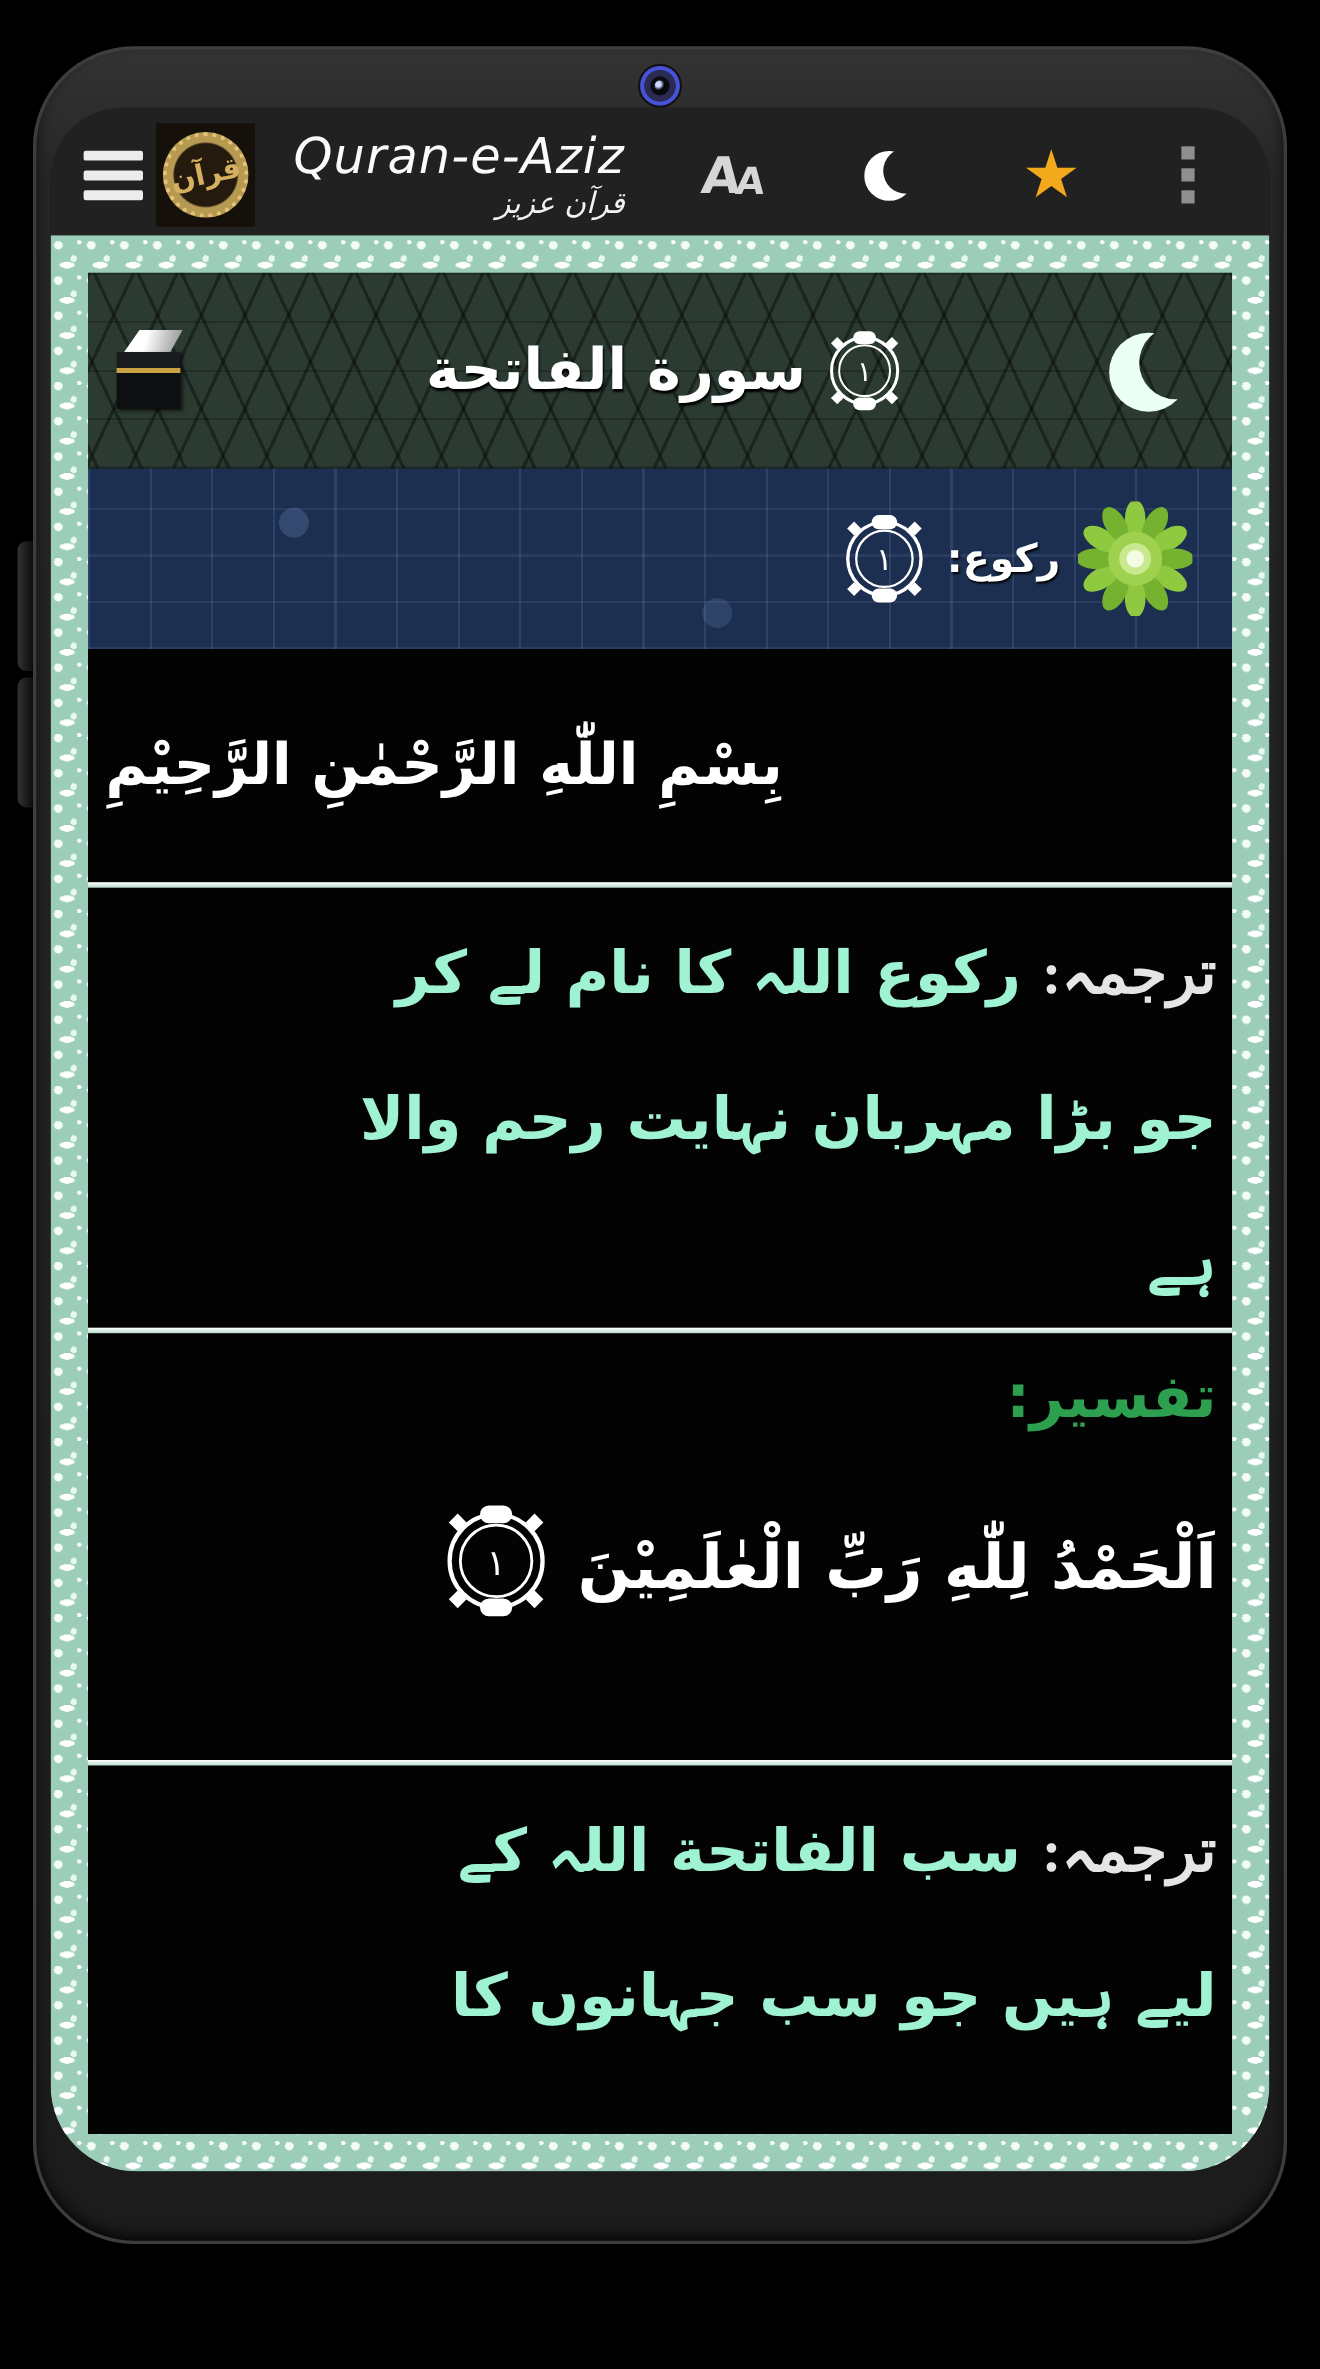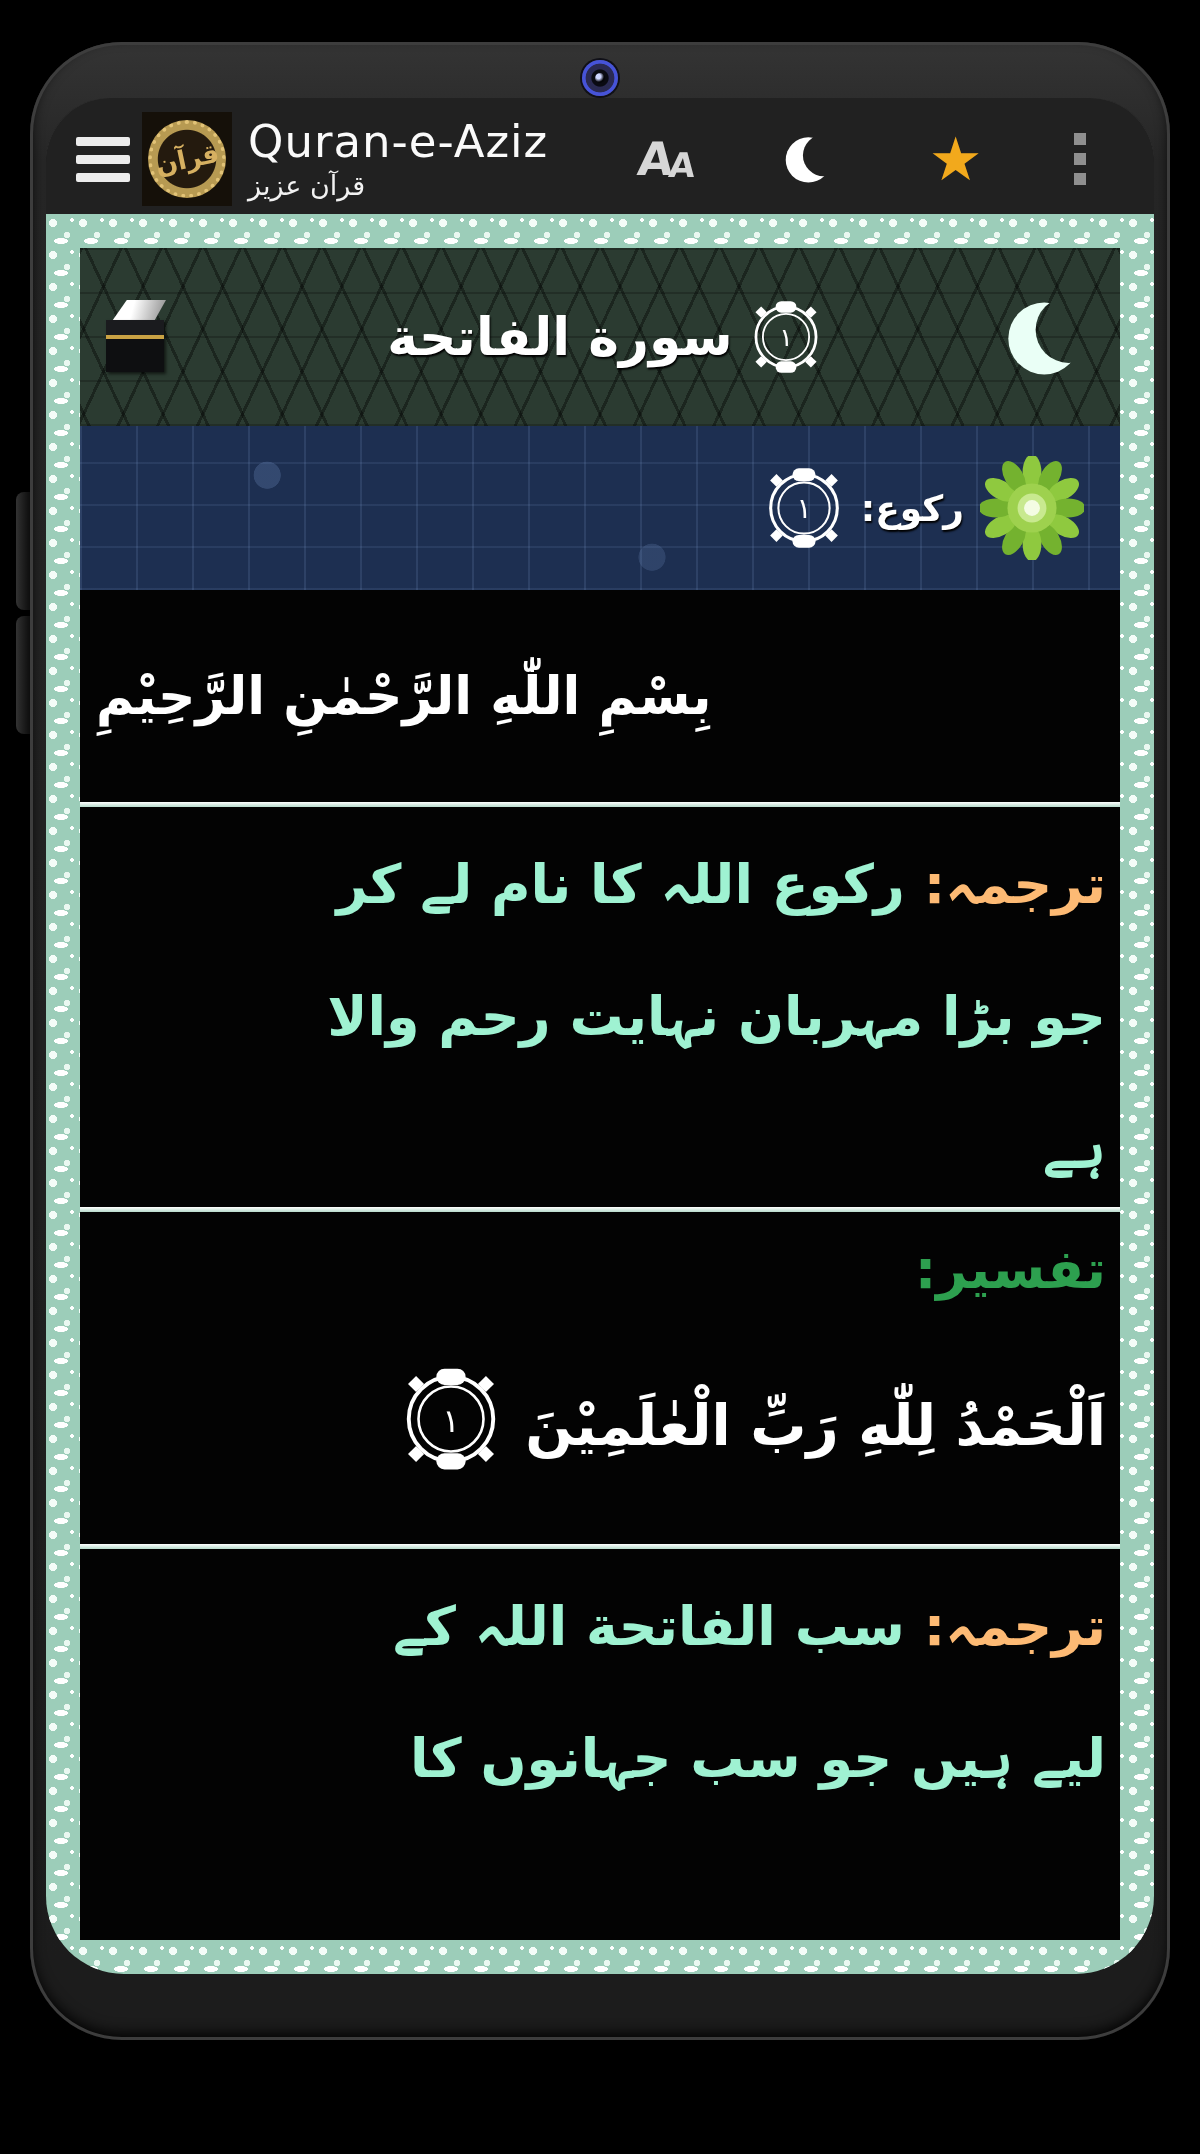--- a/index.html
+++ b/index.html
@@ -30,21 +30,21 @@
   .appbar{height:116px;background:#212121;display:flex;align-items:center;
           padding:6px 64px 0 30px;box-sizing:border-box;flex:0 0 auto;overflow:hidden;}
   .hamburger{display:flex;flex-direction:column;gap:9px;cursor:pointer;margin-right:12px;}
   .hamburger i{display:block;width:54px;height:9px;background:#ececec;border-radius:2px;}
   .logo-wrap{width:90px;height:94px;background:#151009;display:flex;align-items:center;
              justify-content:center;margin-right:16px;flex:0 0 auto;}
   .logo{width:78px;height:78px;border-radius:50%;border:4px dotted #e2c377;
         background:radial-gradient(circle,#241a0e 0 58%,#b79a52 60% 100%);
         display:flex;align-items:center;justify-content:center;box-sizing:border-box;}
   .logo span{color:#d6b061;font-size:26px;font-weight:bold;transform:rotate(-12deg);}
-  .titleblock{display:flex;flex-direction:column;align-items:flex-start;min-width:320px;}
+  .titleblock{display:flex;flex-direction:column;align-items:flex-end;min-width:320px;font-style:italic;}
   .app-title{color:#fafafa;font-size:45px;letter-spacing:1px;line-height:1.1;white-space:nowrap;}
   .app-sub{color:#f2f2f2;font-size:27px;line-height:1.1;margin-top:4px;white-space:nowrap;}
   .appbar-icons{margin-left:auto;display:flex;align-items:center;justify-content:space-between;
                 width:452px;flex:0 0 auto;}
   .fonticon{color:#d6d6d6;display:flex;align-items:flex-end;transform:skewX(-6deg);cursor:pointer;}
   .fonticon .A1{font-size:46px;font-weight:bold;line-height:1;}
   .fonticon .A2{font-size:34px;font-weight:bold;line-height:1;margin-left:-4px;}
   .crescent-btn{width:58px;height:58px;cursor:pointer;}
   .star{color:#f2a91c;font-size:60px;line-height:1;cursor:pointer;}
   .kebab{display:flex;flex-direction:column;gap:8px;cursor:pointer;padding:4px;}
@@ -97,22 +97,22 @@
 
   
   .bismillah{height:212px;flex:0 0 auto;display:flex;align-items:center;justify-content:flex-end;
              padding:0 16px;box-sizing:border-box;direction:rtl;}
   .arabic{color:#fff;font-size:52px;font-weight:bold;white-space:nowrap;}
   .sep{height:5px;flex:0 0 auto;background:linear-gradient(180deg,#ffffff,#b7dbcc);}
   .trans{flex:0 0 auto;direction:rtl;padding:12px 14px 0 14px;box-sizing:border-box;}
   .trans.clip{flex:1 1 auto;overflow:hidden;min-height:0;}
   .t-line{color:#9ff2d2;font-size:54px;font-weight:bold;line-height:132px;text-align:right;
           white-space:nowrap;}
-  .t-label{color:#fdba74;}
-  .tafsir-block{height:332px;flex:0 0 auto;direction:rtl;padding:0 14px;box-sizing:border-box;}
+  .t-label{color:#e5e5e5;font-family:Liberation Serif, serif;}
+  .tafsir-block{height:388px;flex:0 0 auto;direction:rtl;padding:0 14px;box-sizing:border-box;}
   .tafsir-label{color:#2da04f;font-size:54px;font-weight:bold;text-align:right;margin-top:26px;}
   .ayah-row{display:flex;align-items:center;direction:rtl;gap:22px;margin-top:66px;}
   .tr1{height:400px;}
 </style>
 </head>
 <body>
 
 <div class="root">
 
   <div class="side-btn b1"></div>

